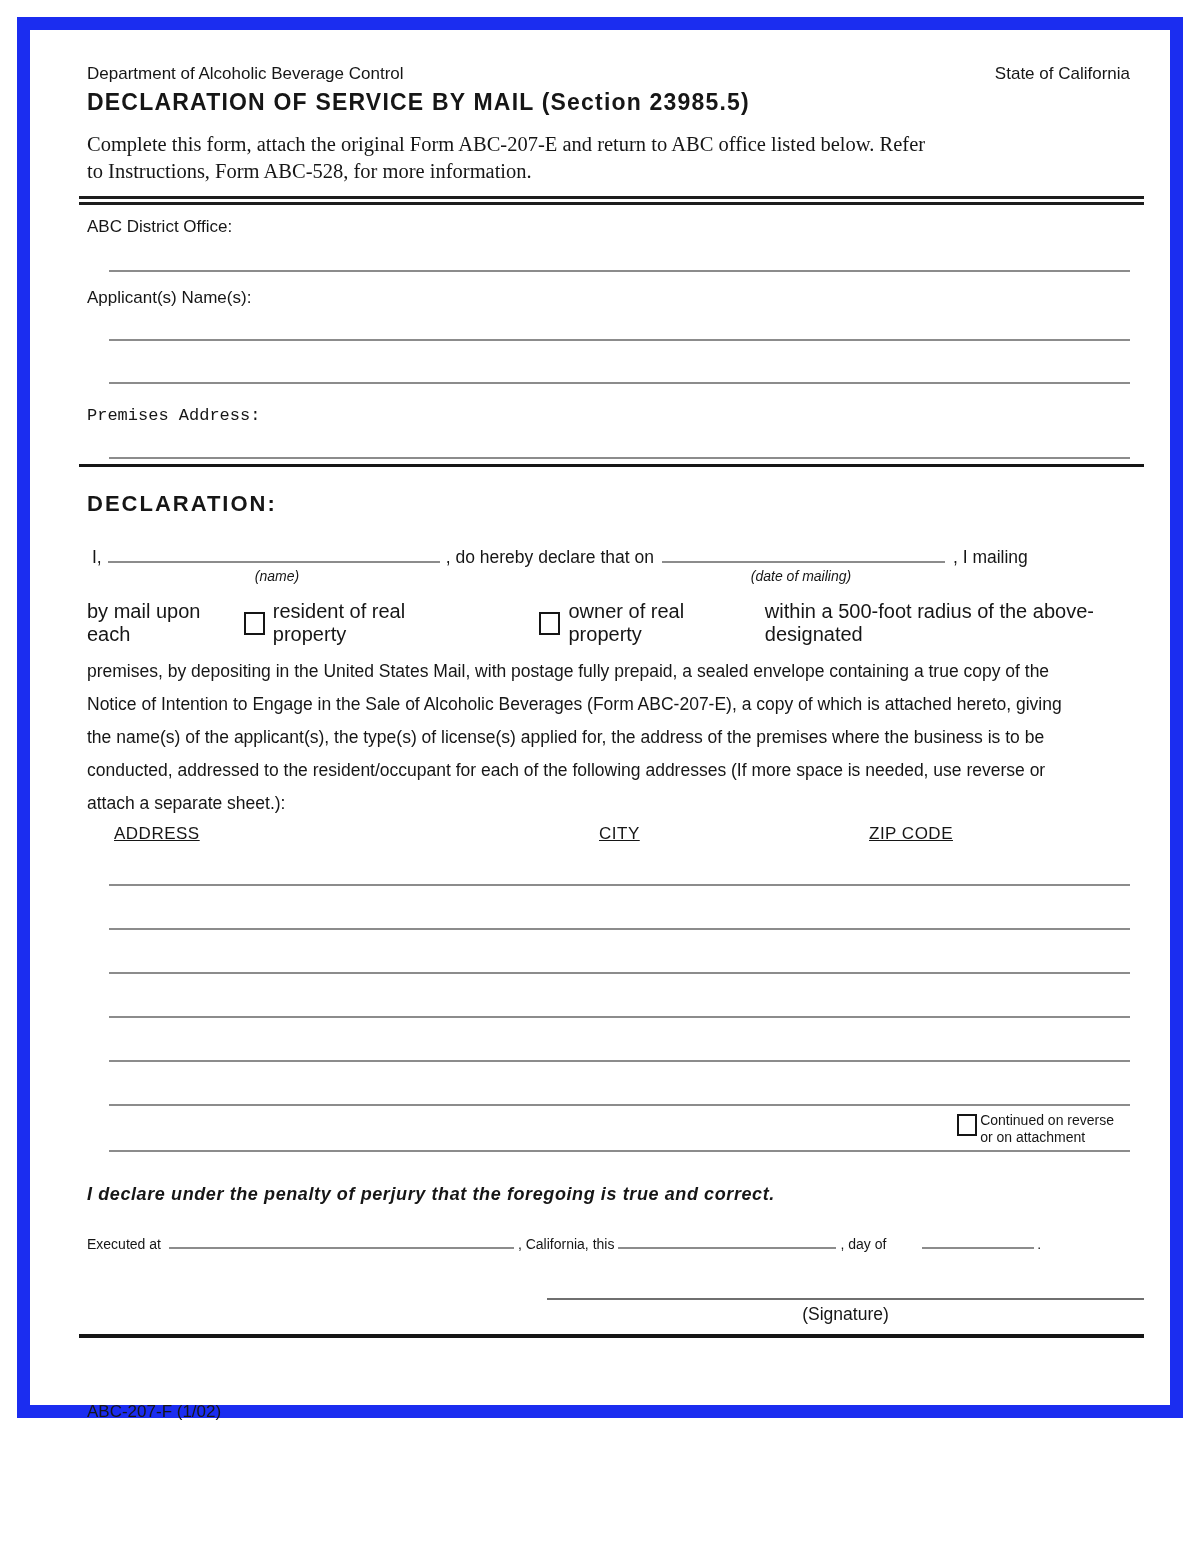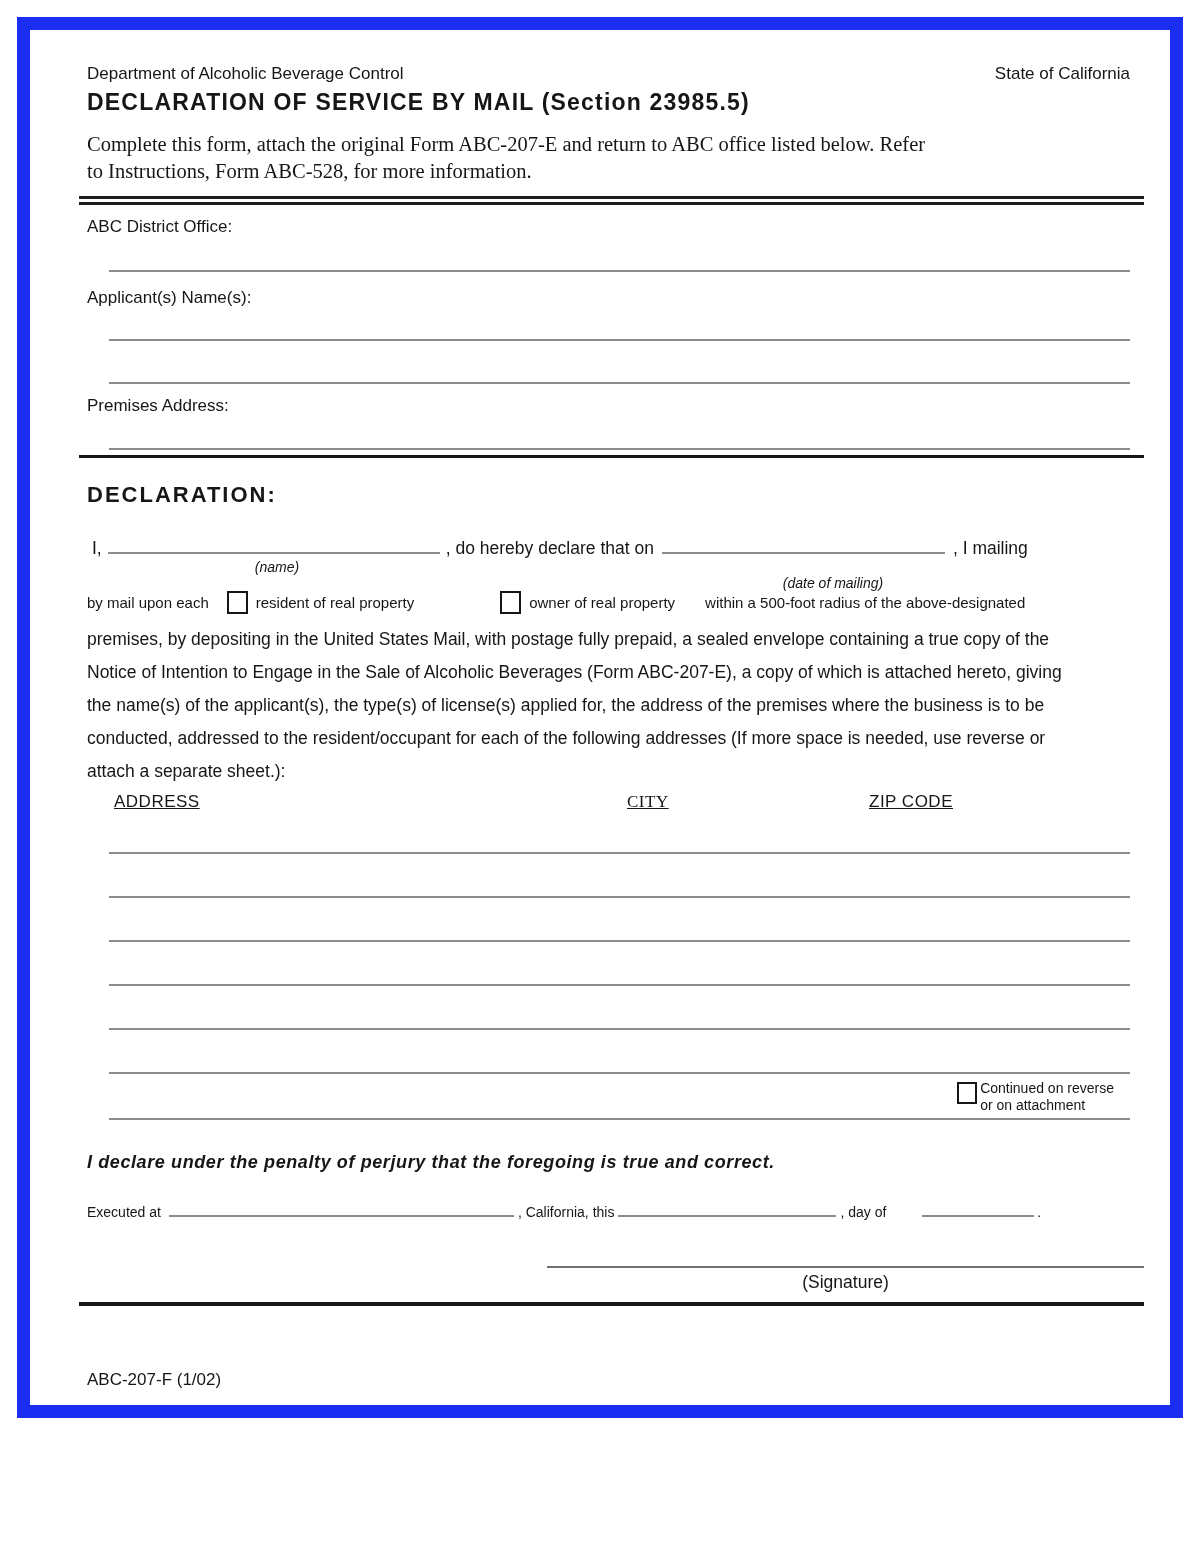--- a/index.html
+++ b/index.html
@@ -21,51 +21,51 @@
   .form-title { font-size: 23px; font-weight: bold; letter-spacing: 1.2px; margin-top: 5px; }
 
   .intro { margin-top: 15px; font-family: "Liberation Serif", serif; font-size: 20.5px; line-height: 27px; width: 1010px; }
 
   .double-rule { margin-top: 11px; margin-left: -8px; width: 1065px; height: 9px;
     border-top: 3px solid #1c1c1c; border-bottom: 3px solid #1c1c1c; }
 
   .field-label { font-size: 17px; }
   .lbl1 { margin-top: 12px; }
   .lbl2 { margin-top: 16px; }
-  .lbl3 { margin-top: 12px; }
+  .lbl3 { margin-top: 22px; font-family: Liberation Mono, monospace; }
   .fill-line { height: 0; border-bottom: 2px solid var(--line); margin-left: 22px; }
   .fl-1 { margin-top: 33px; }
   .fl-2a { margin-top: 31px; }
   .fl-2b { margin-top: 41px; }
   .fl-3 { margin-top: 32px; }
 
   .rule-black { margin-top: 5px; margin-left: -8px; width: 1065px; height: 3px; background: #151515; }
   .decl-heading { margin-top: 24px; font-size: 22px; font-weight: bold; letter-spacing: 2px; }
 
   .decl-line1 { margin-top: 26px; margin-left: 5px; display: flex; align-items: baseline; font-size: 17.5px; }
   .blank { display: inline-block; height: 20px; border-bottom: 2px solid var(--line); }
   .b-name { width: 332px; margin-left: 6px; }
   .b-date { width: 283px; margin-left: 8px; }
   .t-mid { margin-left: 6px; }
   .t-suffix { margin-left: 8px; }
   .caption-row { position: relative; height: 22px; font-size: 14px; font-style: italic; }
   .cap-name { position: absolute; left: 190px; transform: translateX(-50%); }
-  .cap-date { position: absolute; left: 746px; transform: translateX(-50%); margin-top: 16px; }
+  .cap-date { position: absolute; left: 714px; transform: translateX(-50%); }
 
-  .decl-line2 { margin-top: 10px; display: flex; align-items: center; font-size: 15px; }
+  .decl-line2 { margin-top: 10px; display: flex; align-items: center; font-size: 20px; }
   .checkbox { display: inline-block; width: 21px; height: 23px; border: 2.5px solid #151515; background: #fff; flex: none; }
   .cb1 { margin-left: 18px; } .cb2 { margin-left: 86px; }
   .cb-lbl { margin-left: 8px; }
   .t-tail { margin-left: 30px; }
 
   .decl-body { margin-top: 9px; font-size: 17.5px; line-height: 33px; width: 1057px; }
 
   .col-headers { position: relative; margin-top: 4px; height: 26px; font-size: 17px; letter-spacing: 0.5px; }
   .col-headers span { position: absolute; text-decoration: underline; }
-  .ch-address { left: 27px; } .ch-city { left: 540px; font-family: Liberation Serif, serif; } .ch-zip { left: 782px; }
+  .ch-address { left: 27px; } .ch-city { left: 512px; } .ch-zip { left: 782px; }
 
   .addr-line { height: 0; border-bottom: 2px solid var(--line); margin-left: 22px; }
   .al-first { margin-top: 34px; }
   .al { margin-top: 42px; }
   .cont-row { margin-top: 6px; height: 36px; display: flex; justify-content: flex-end; align-items: flex-start; padding-right: 16px; }
   .cont-box { width: 20px; height: 22px; border: 2.5px solid #151515; background: #fff; flex: none; margin-top: 2px; }
   .cont-text { font-size: 14px; line-height: 17px; margin-left: 3px; }
   .al-last { margin-top: 2px; }
 
   .perjury { margin-top: 32px; font-size: 18px; font-weight: bold; font-style: italic; letter-spacing: 0.6px; }

